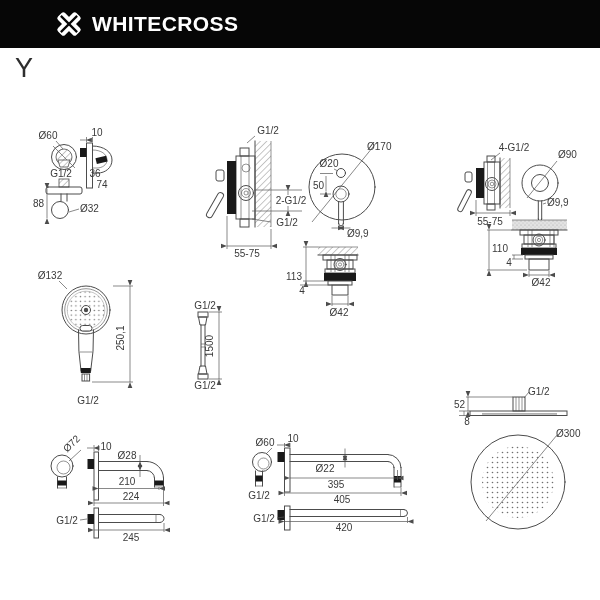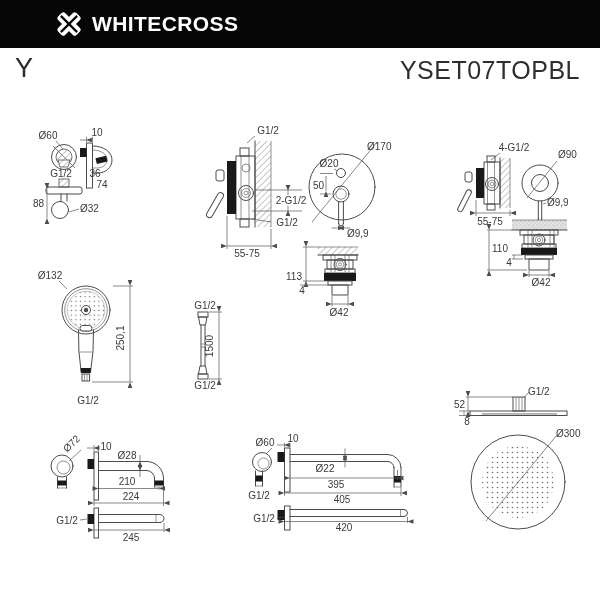--- a/index.html
+++ b/index.html
@@ -37,21 +37,20 @@
           <rect x="-5" y="-13" width="10" height="26" rx="2.5" fill="#fff"></rect>
           <rect x="-11.5" y="-1.1" width="23" height="2.2" fill="#060606"></rect>
           <rect x="-1.1" y="-11.5" width="2.2" height="23" fill="#060606"></rect>
         </g>
       </svg>
     </span>
     <span class="brand">WHITECROSS</span>
   </div>
 
   <div class="series">Y</div>
-  <div class="model">YSET07TOPBL</div>
 
   <svg class="sheet" width="600" height="600" viewBox="0 0 600 600">
     <defs>
       <marker id="ar" markerUnits="userSpaceOnUse" markerWidth="7" markerHeight="7" viewBox="0 0 7 7" refX="0.6" refY="3.5" orient="auto-start-reverse">
         <path d="M0.6,3.5 L6.6,1.2 L6.6,5.8 Z" fill="#4c4c4c"></path>
       </marker>
       <pattern id="hatch" patternUnits="userSpaceOnUse" width="4.5" height="4.5" patternTransform="rotate(45)">
         <rect width="4.5" height="4.5" fill="#fff"></rect>
         <line x1="0" y1="0" x2="0" y2="4.5" stroke="#8f8f8f" stroke-width="1"></line>
       </pattern>

